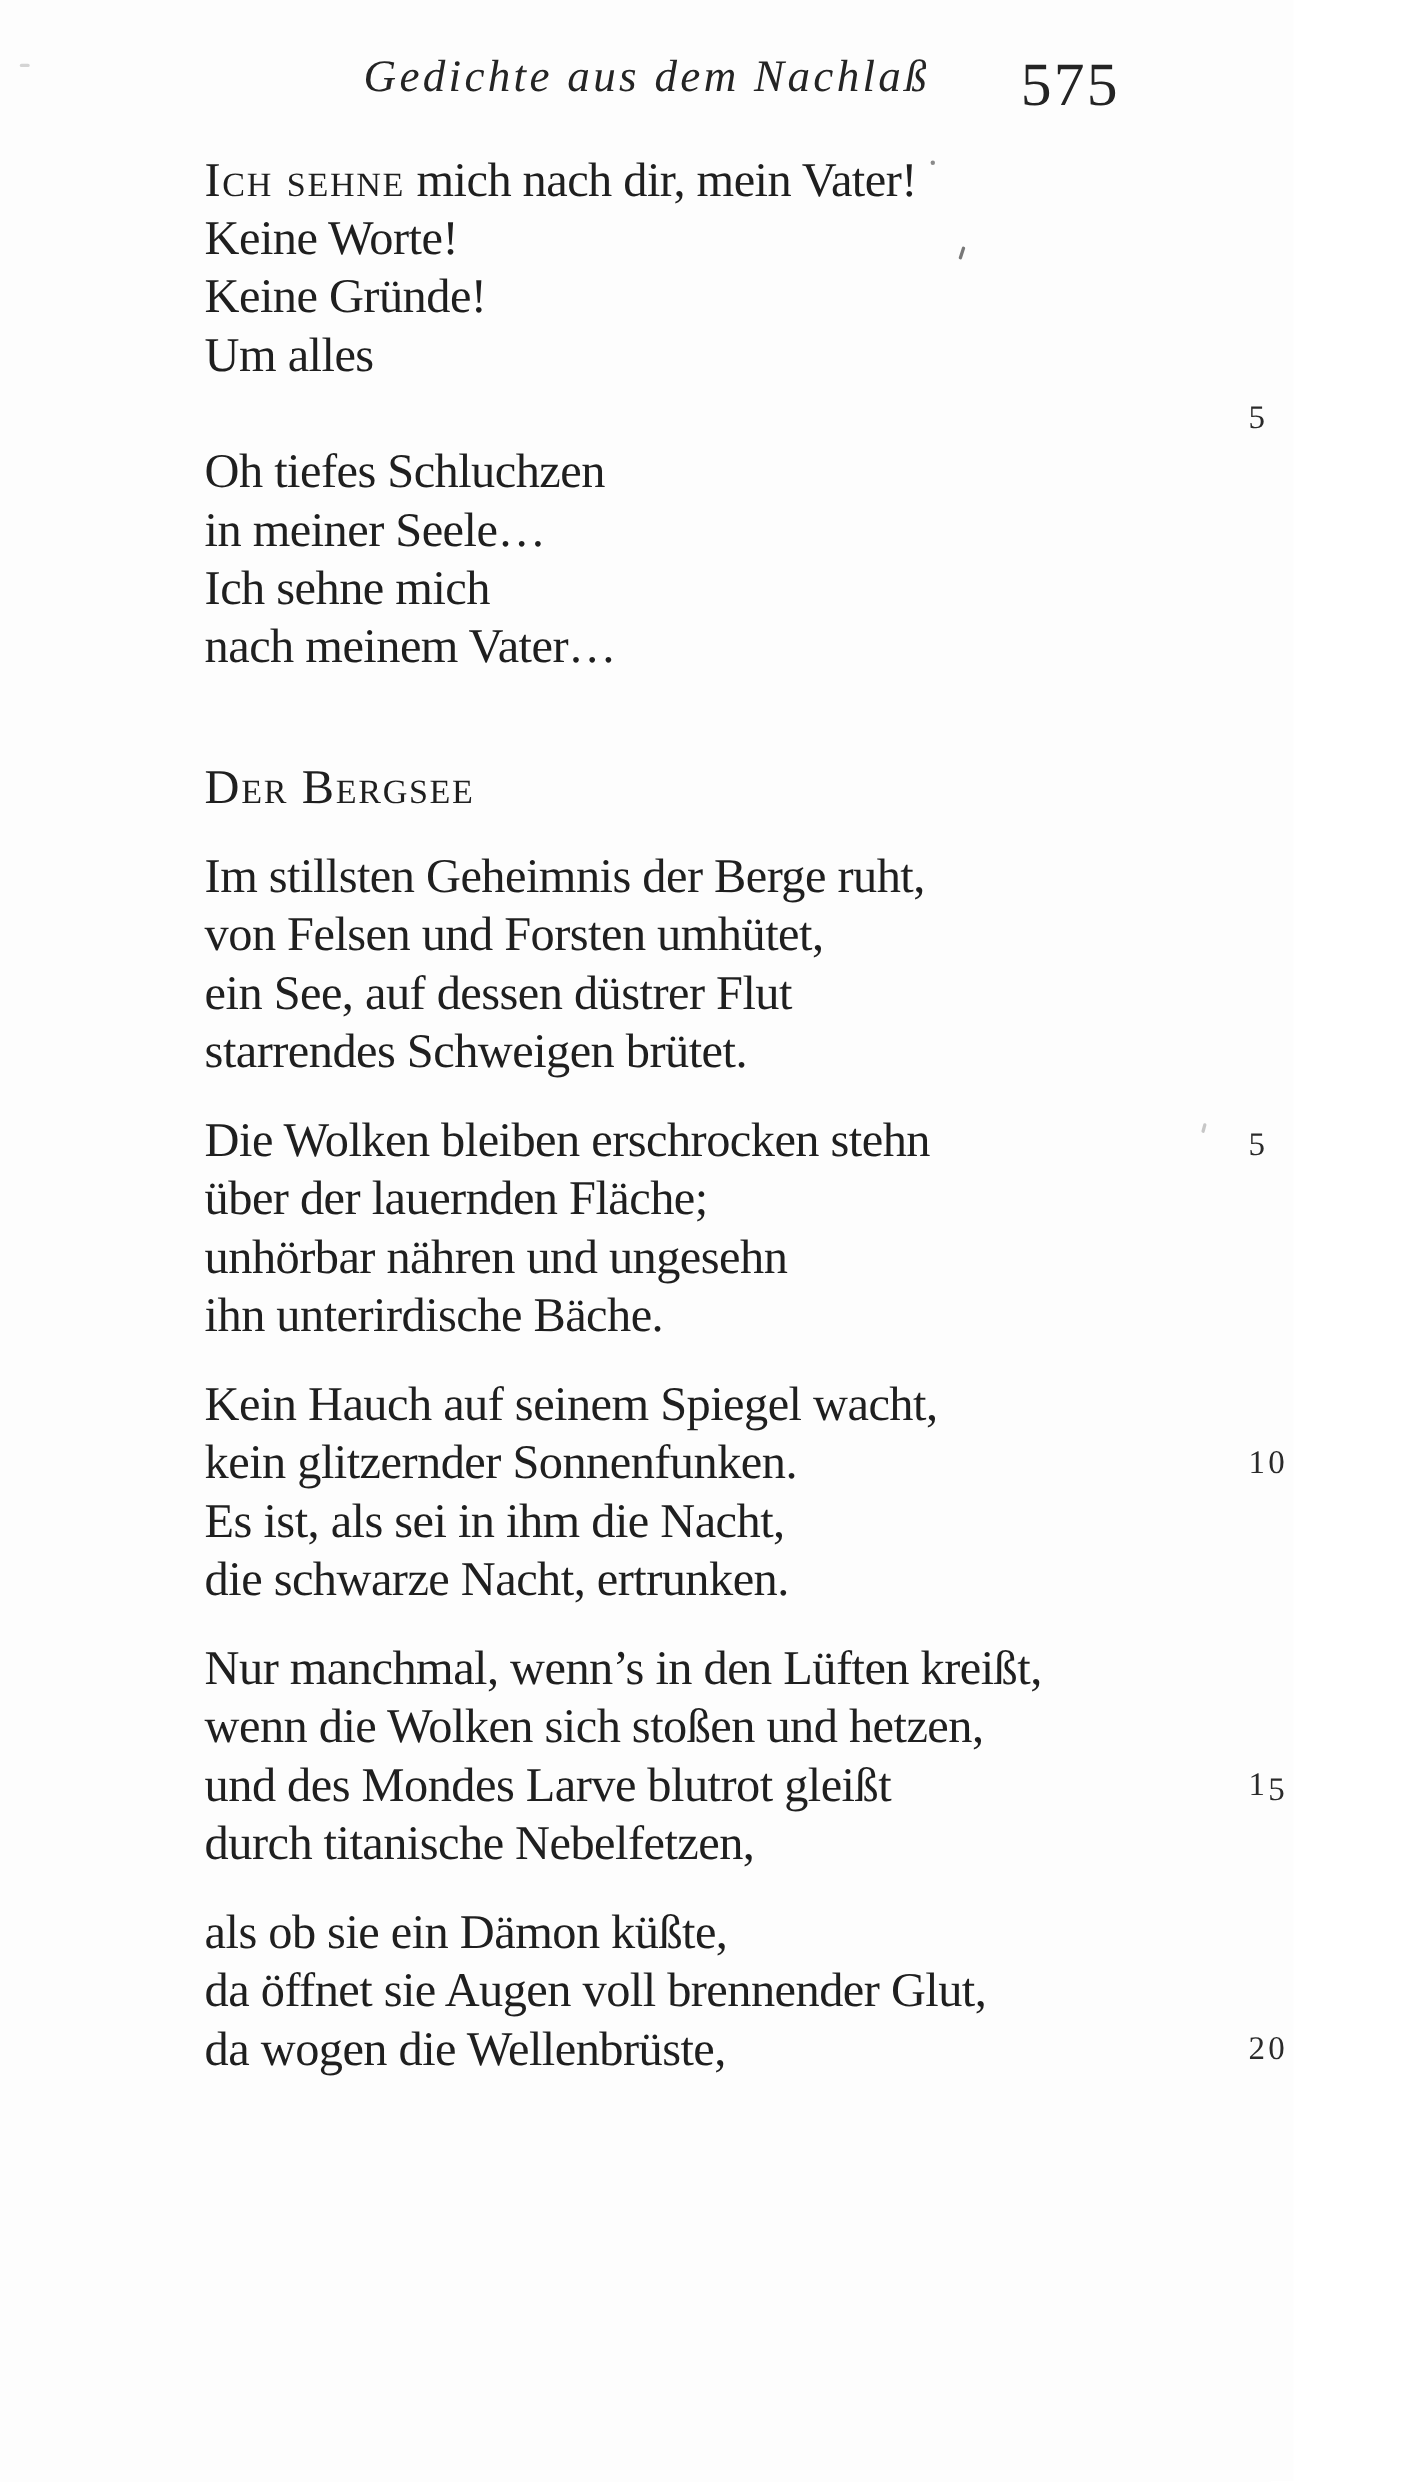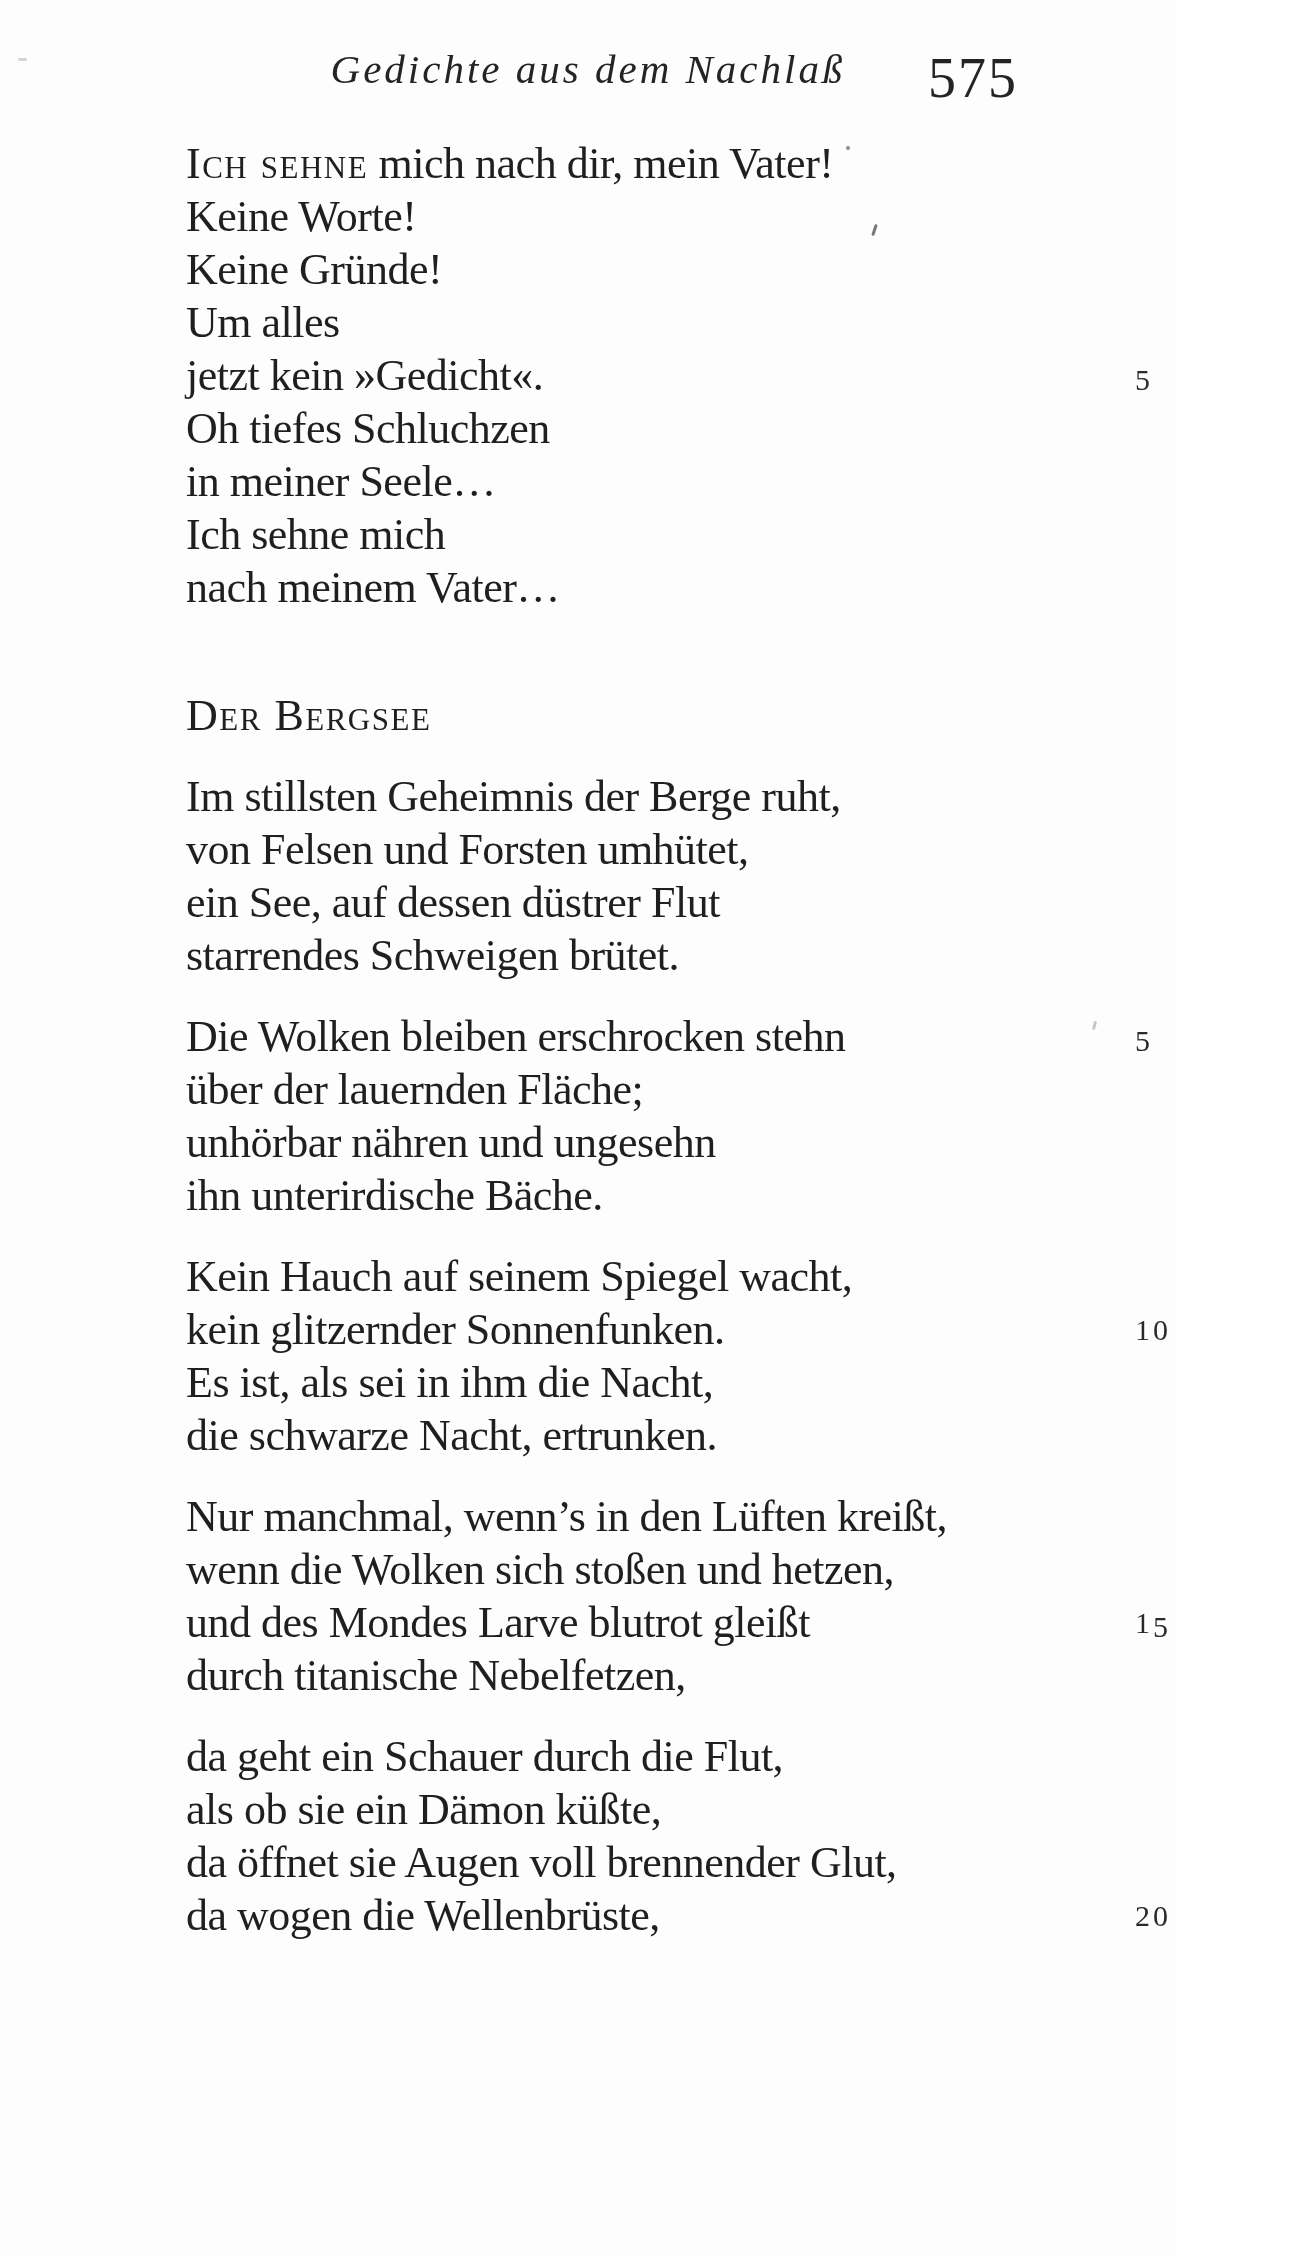--- a/index.html
+++ b/index.html
@@ -74,21 +74,20 @@
   </header>
 
   <section class="poem poem1">
     <div class="line">
       <span class="sc">Ich sehne</span><span> mich nach dir, mein Vater!</span>
     </div>
     <div class="line"><span>Keine Worte!</span></div>
     <div class="line"><span>Keine Gründe!</span></div>
     <div class="line"><span>Um alles</span></div>
     <div class="line">
-      <span>jetzt kein »Gedicht«.</span>
       <span class="linenum fig"><span class="fig-desc">5</span></span>
     </div>
     <div class="line"><span>Oh tiefes Schluchzen</span></div>
     <div class="line"><span>in meiner Seele…</span></div>
     <div class="line"><span>Ich sehne mich</span></div>
     <div class="line"><span>nach meinem Vater…</span></div>
   </section>
 
   <section class="poem poem2">
     <div class="line title-line">
@@ -126,21 +125,20 @@
       <div class="line"><span>Nur manchmal, wenn’s in den Lüften kreißt,</span></div>
       <div class="line"><span>wenn die Wolken sich stoßen und hetzen,</span></div>
       <div class="line">
         <span>und des Mondes Larve blutrot gleißt</span>
         <span class="linenum fig">1<span class="fig-desc">5</span></span>
       </div>
       <div class="line"><span>durch titanische Nebelfetzen,</span></div>
     </div>
 
     <div class="stanza">
-      <div class="line"><span>da geht ein Schauer durch die Flut,</span></div>
       <div class="line"><span>als ob sie ein Dämon küßte,</span></div>
       <div class="line"><span>da öffnet sie Augen voll brennender Glut,</span></div>
       <div class="line">
         <span>da wogen die Wellenbrüste,</span>
         <span class="linenum fig">20</span>
       </div>
     </div>
   </section>
 
   <div class="speck speck-a"></div>

